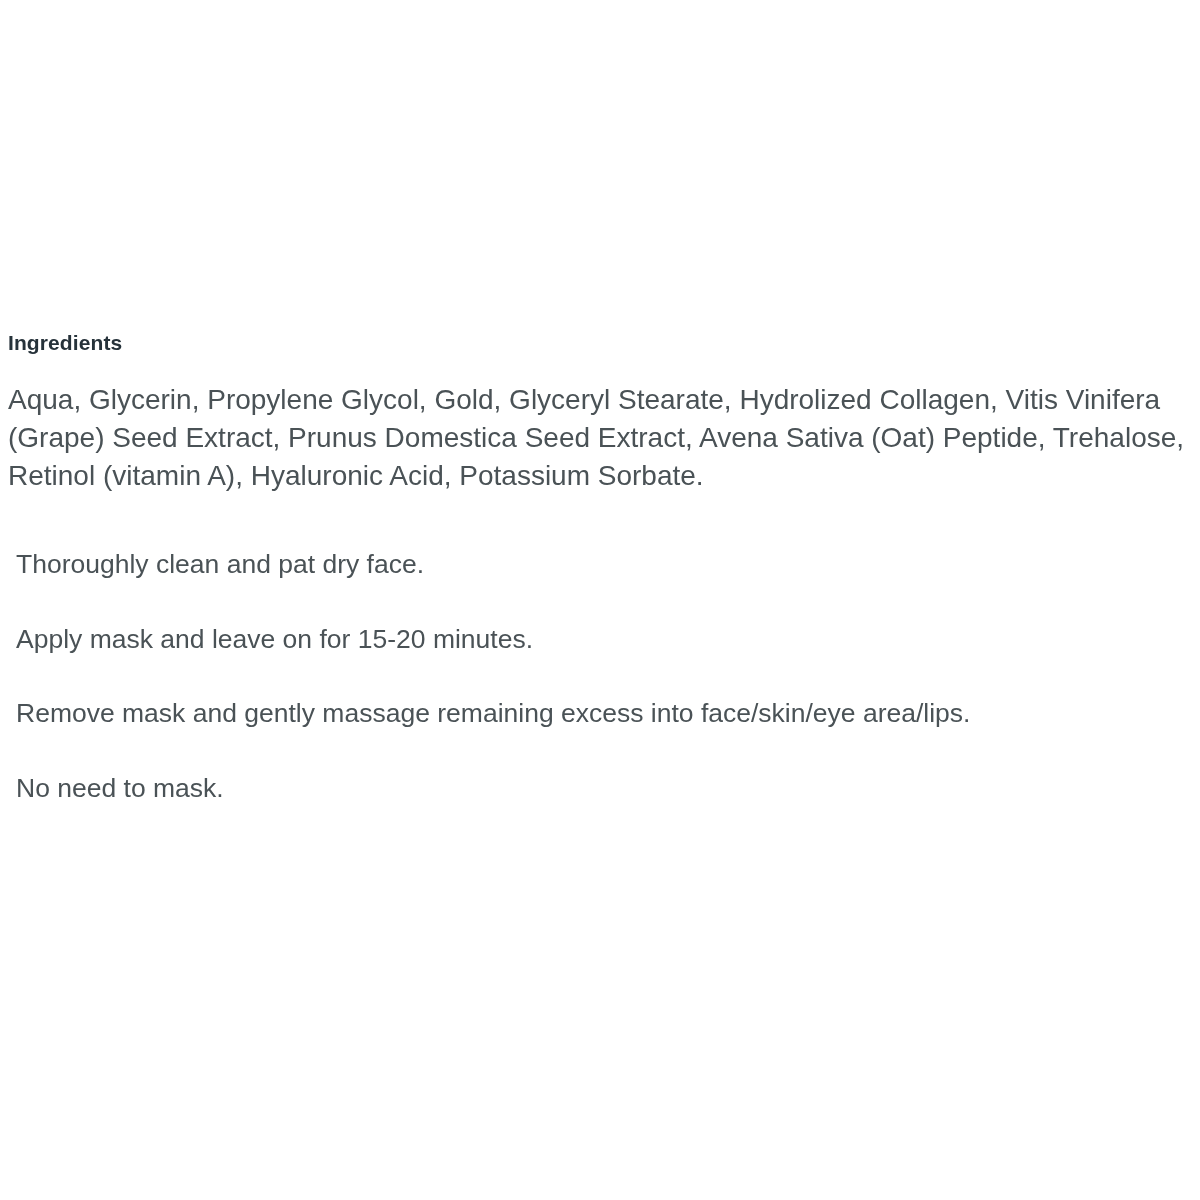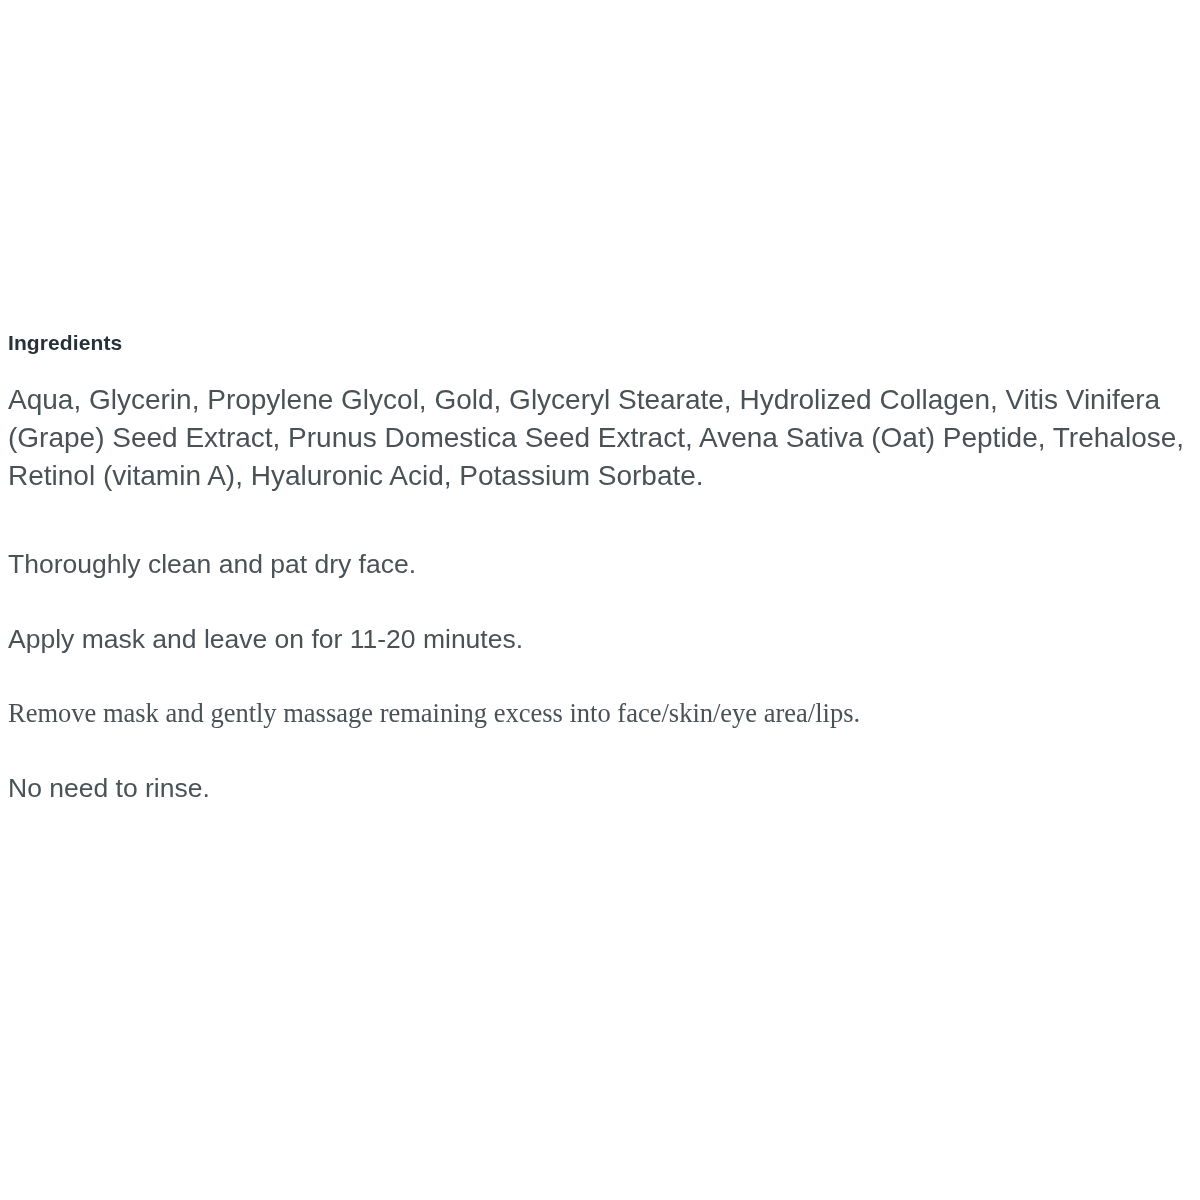--- a/index.html
+++ b/index.html
@@ -50,40 +50,40 @@
   }
   .howto-list {
     list-style: none;
     margin: 0;
     padding: 0;
   }
   .howto-step {
     font-size: 26.5px;
     line-height: 1.3;
     color: #4a5256;
-    margin: 0;
+    margin: 8px;
     padding: 0;
   }
   .howto-step.s1 { margin-top: 52px; }
   .howto-step.s2 { margin-top: 40px; }
-  .howto-step.s3 { margin-top: 40px; font-family: Liberation Serif, serif; }
+  .howto-step.s3 { margin-top: 40px; }
   .howto-step.s4 { margin-top: 40px; }
 </style>
 </head>
 <body>
 
 <div class="page">
   <div class="content">
 
     <h2 class="ingredients-heading">Ingredients</h2>
 
     <p class="ingredients-body">Aqua, Glycerin, Propylene Glycol, Gold, Glyceryl Stearate, Hydrolized Collagen, Vitis Vinifera (Grape) Seed Extract, Prunus Domestica Seed Extract, Avena Sativa (Oat) Peptide, Trehalose, Retinol (vitamin A), Hyaluronic Acid, Potassium Sorbate.</p>
 
 
     <div class="howto-list">
       <p class="howto-step s1">Thoroughly clean and pat dry face.</p>
-      <p class="howto-step s2">Apply mask and leave on for 11-20 minutes.</p>
+      <p class="howto-step s2">Apply mask and leave on for 15-20 minutes.</p>
       <p class="howto-step s3">Remove mask and gently massage remaining excess into face/skin/eye area/lips.</p>
-      <p class="howto-step s4">No need to rinse.</p>
+      <p class="howto-step s4">No need to mask.</p>
     </div>
 
   </div>
 </div>
 
 </body></html>

